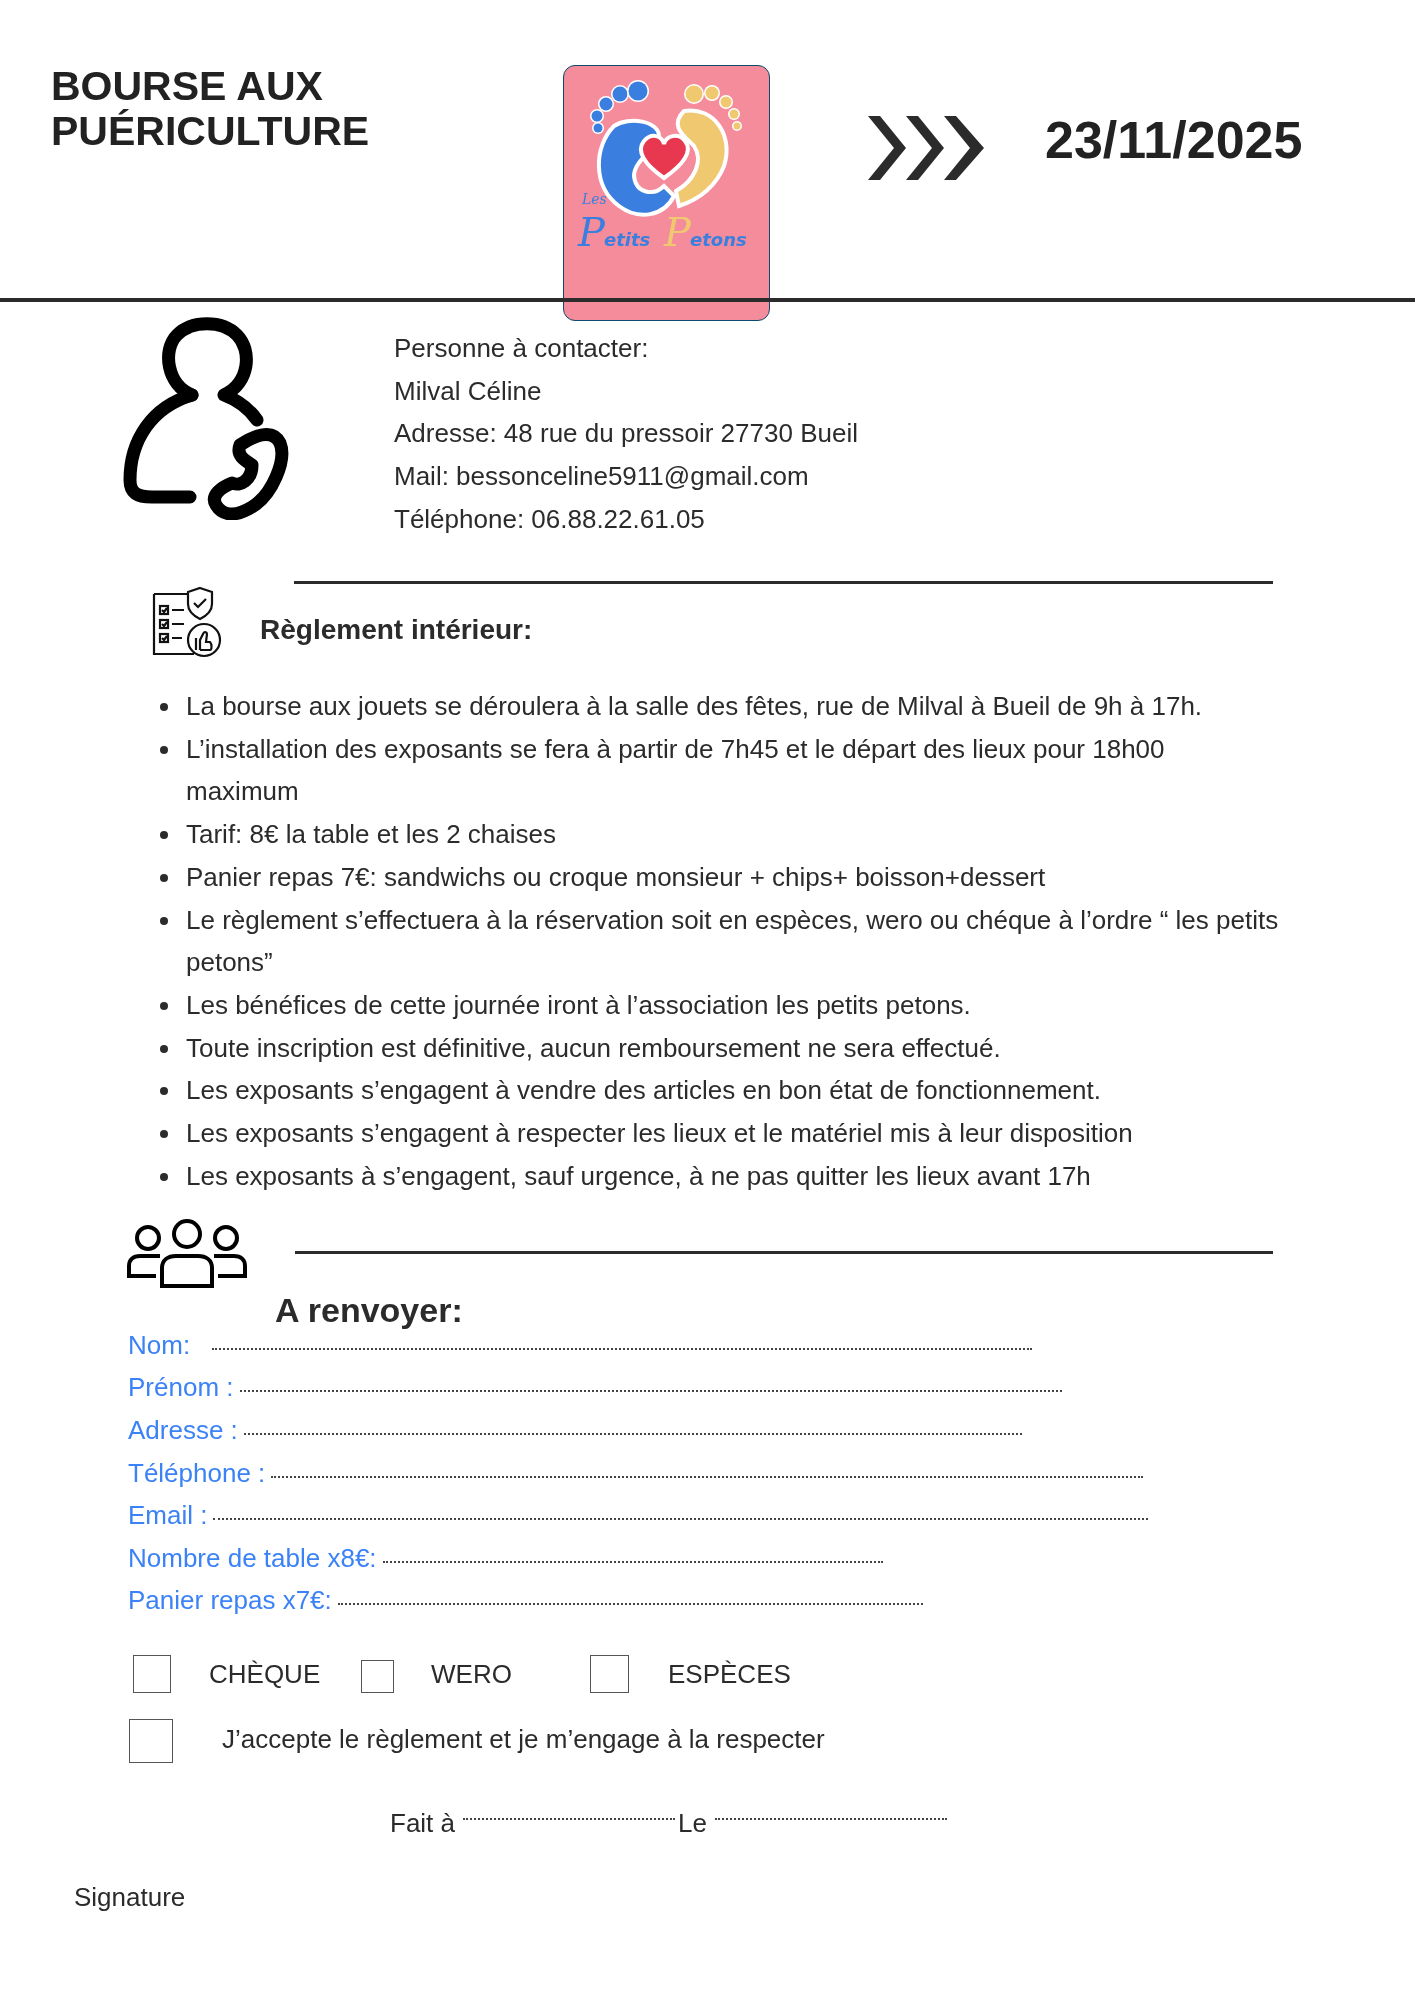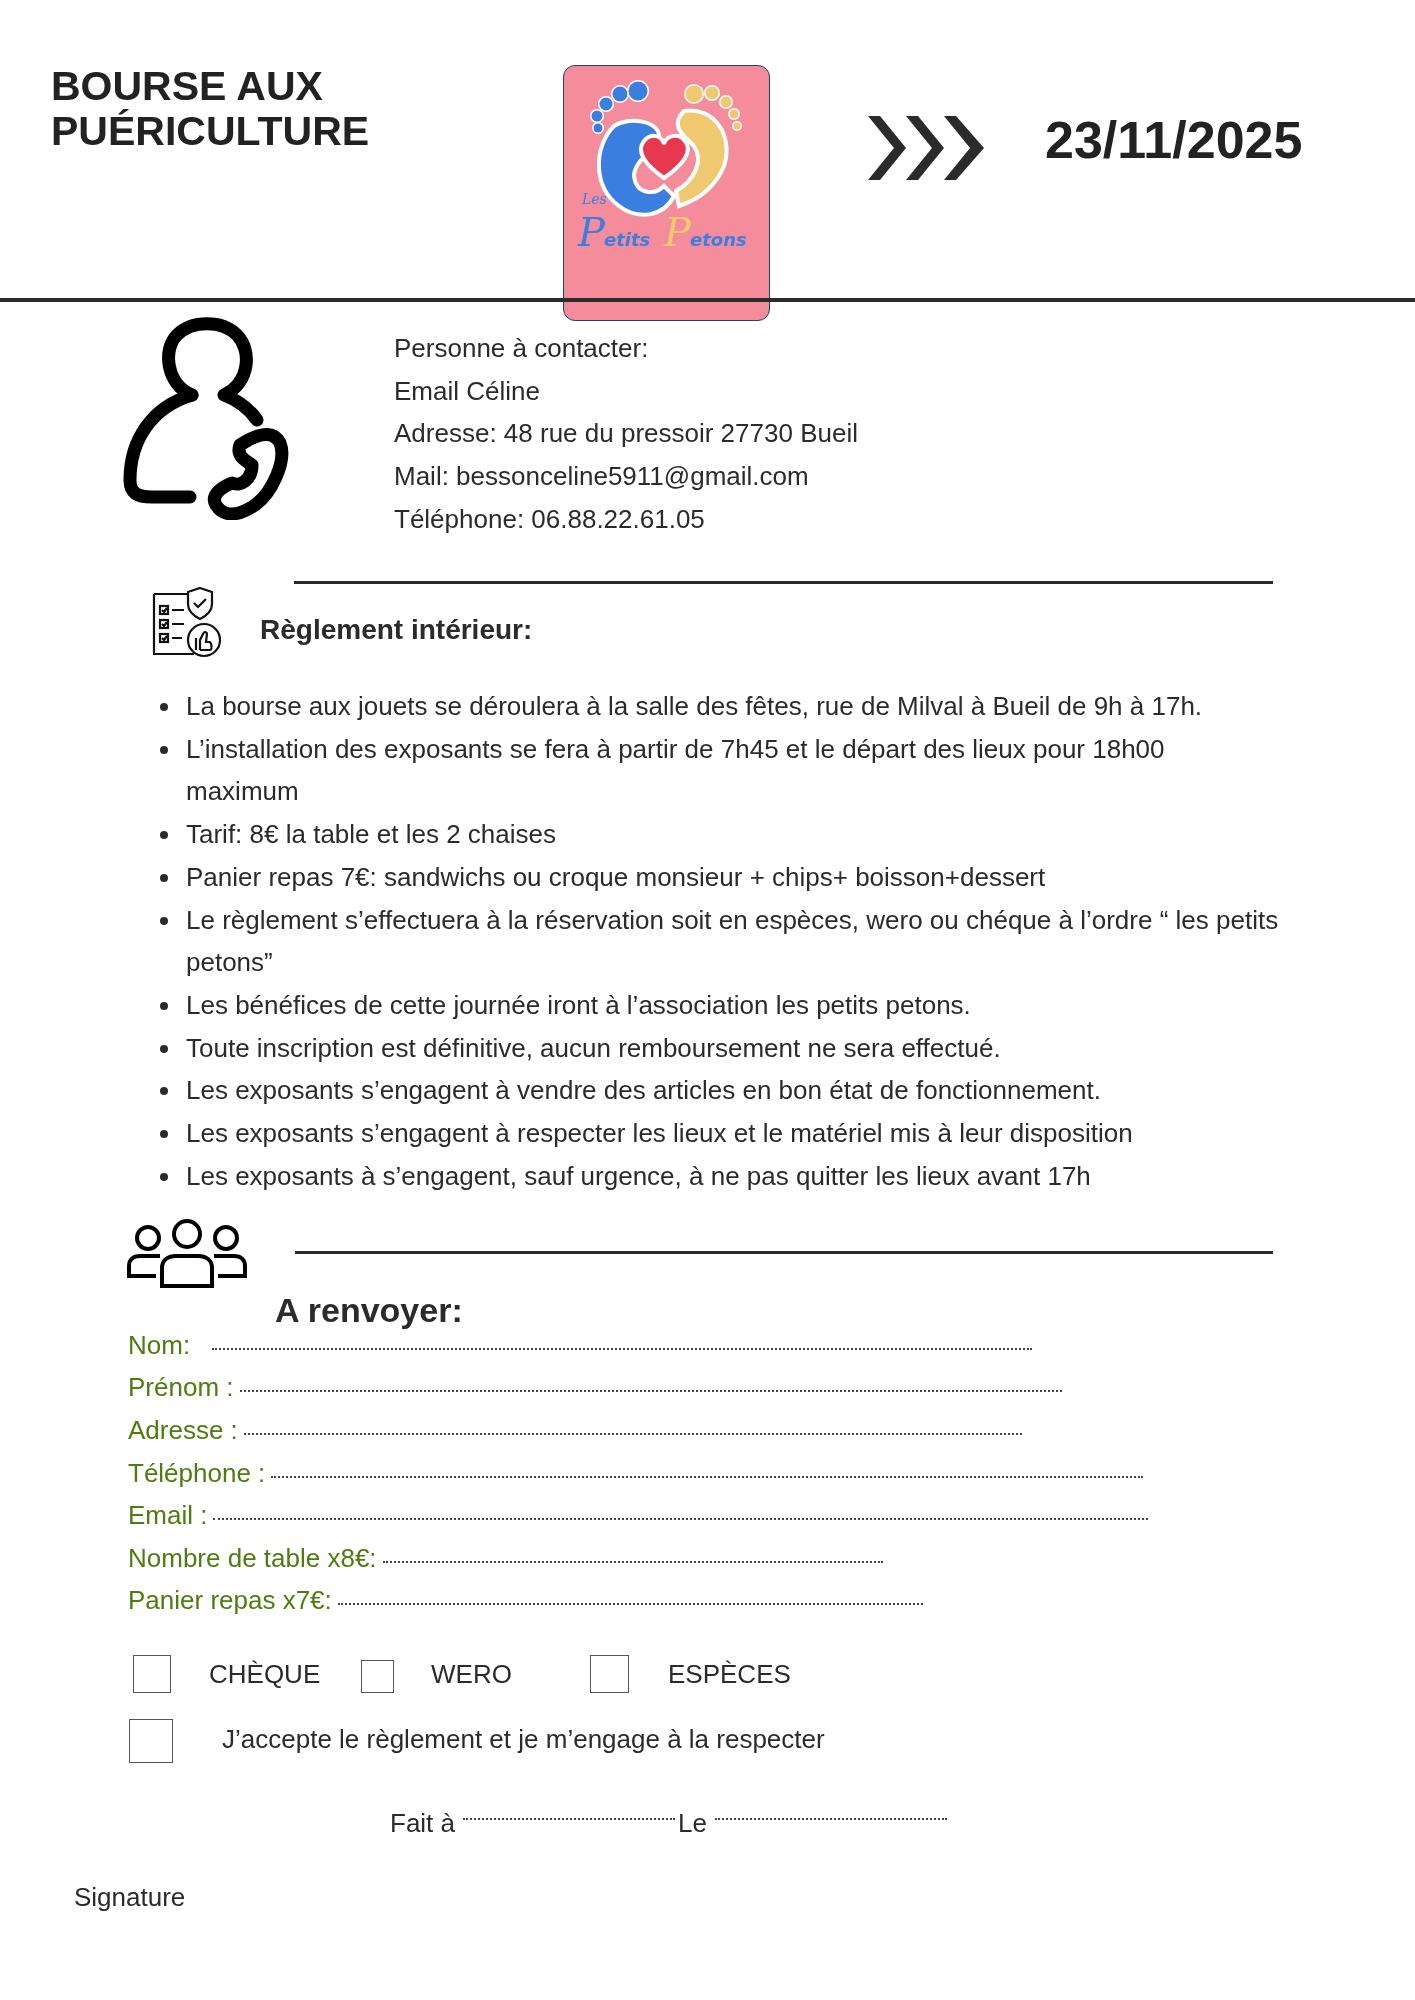--- a/index.html
+++ b/index.html
@@ -22,21 +22,21 @@
   .sep2 { left: 295px; top: 1251px; width: 978px; }
   .rules-icon { left: 148px; top: 584px; width: 76px; height: 74px; }
   .rules-heading { left: 260px; top: 612px; font-weight: bold; font-size: 28px; line-height: 36px; color: #2b2b2b; }
   .rules-list { left: 160px; top: 685px; width: 1120px; margin: 0; padding: 0; list-style: none;
                 font-size: 26px; line-height: 42.7px; color: #2b2b2b; }
   .rules-list li { position: relative; padding-left: 26px; }
   .rules-list li::before { content: ""; position: absolute; left: 0; top: 18px; width: 8px; height: 8px;
                            border-radius: 50%; background: #2b2b2b; }
   .people-icon { left: 126px; top: 1218px; width: 122px; height: 70px; }
   .form-heading { left: 275px; top: 1292px; font-weight: bold; font-size: 34px; line-height: 36px; color: #2b2b2b; }
-  .form-row { left: 128px; font-size: 26px; line-height: 34px; color: #4d7c0f; white-space: nowrap; display: flex; align-items: baseline; }
+  .form-row { left: 128px; font-size: 26px; line-height: 34px; color: #3b82f6; white-space: nowrap; display: flex; align-items: baseline; }
   .dots { display: inline-block; border-bottom: 2px dotted #444; height: 0; margin-left: 6px; transform: translateY(-4px); }
   .cb { border: 1.5px solid #555; box-sizing: border-box; background: #fff; cursor: pointer; }
   .cb-label { font-size: 26px; line-height: 34px; color: #2b2b2b; white-space: nowrap; }
   .fait { left: 390px; top: 1806px; font-size: 26px; line-height: 34px; color: #2b2b2b; white-space: nowrap; display: flex; align-items: center; }
   .signature { left: 74px; top: 1880px; font-size: 26px; line-height: 34px; color: #2b2b2b; }
 </style>
 </head>
 <body>
 
 <div class="abs title">
@@ -100,21 +100,21 @@
 <div class="abs contact-icon">
   <svg width="185" height="205" viewBox="0 0 185 205" fill="none" stroke="#000" stroke-width="13" stroke-linecap="round" stroke-linejoin="round">
     <path d="M80 80 C 55 70, 50 35, 65 20 C 80 5, 110 5, 125 20 C 140 35, 138 68, 112 80 C 128 86, 138 95, 145 105"></path>
     <path d="M80 80 C 40 92, 18 125, 18 165 C 18 178, 25 182, 40 182 L 78 182"></path>
     <path d="M128 130 C 140 122, 160 112, 168 128 C 175 145, 160 180, 140 192 C 122 203, 110 200, 104 190 C 98 180, 110 172, 120 168 C 128 172, 140 165, 140 150 C 132 145, 124 140, 128 130 Z"></path>
   </svg>
 </div>
 
 <div class="abs contact-text">
   <div>Personne à contacter:</div>
-  <div>Email Céline</div>
+  <div>Milval Céline</div>
   <div>Adresse: 48 rue du pressoir 27730 Bueil</div>
   <div>Mail: bessonceline5911@gmail.com</div>
   <div>Téléphone: 06.88.22.61.05</div>
 </div>
 
 <div class="abs sep sep1"></div>
 
 <div class="abs rules-icon">
   <svg width="76" height="74" viewBox="0 0 76 74" fill="none" stroke="#111" stroke-width="2.2">
     <path d="M6 10 L6 70 L46 70"></path>

